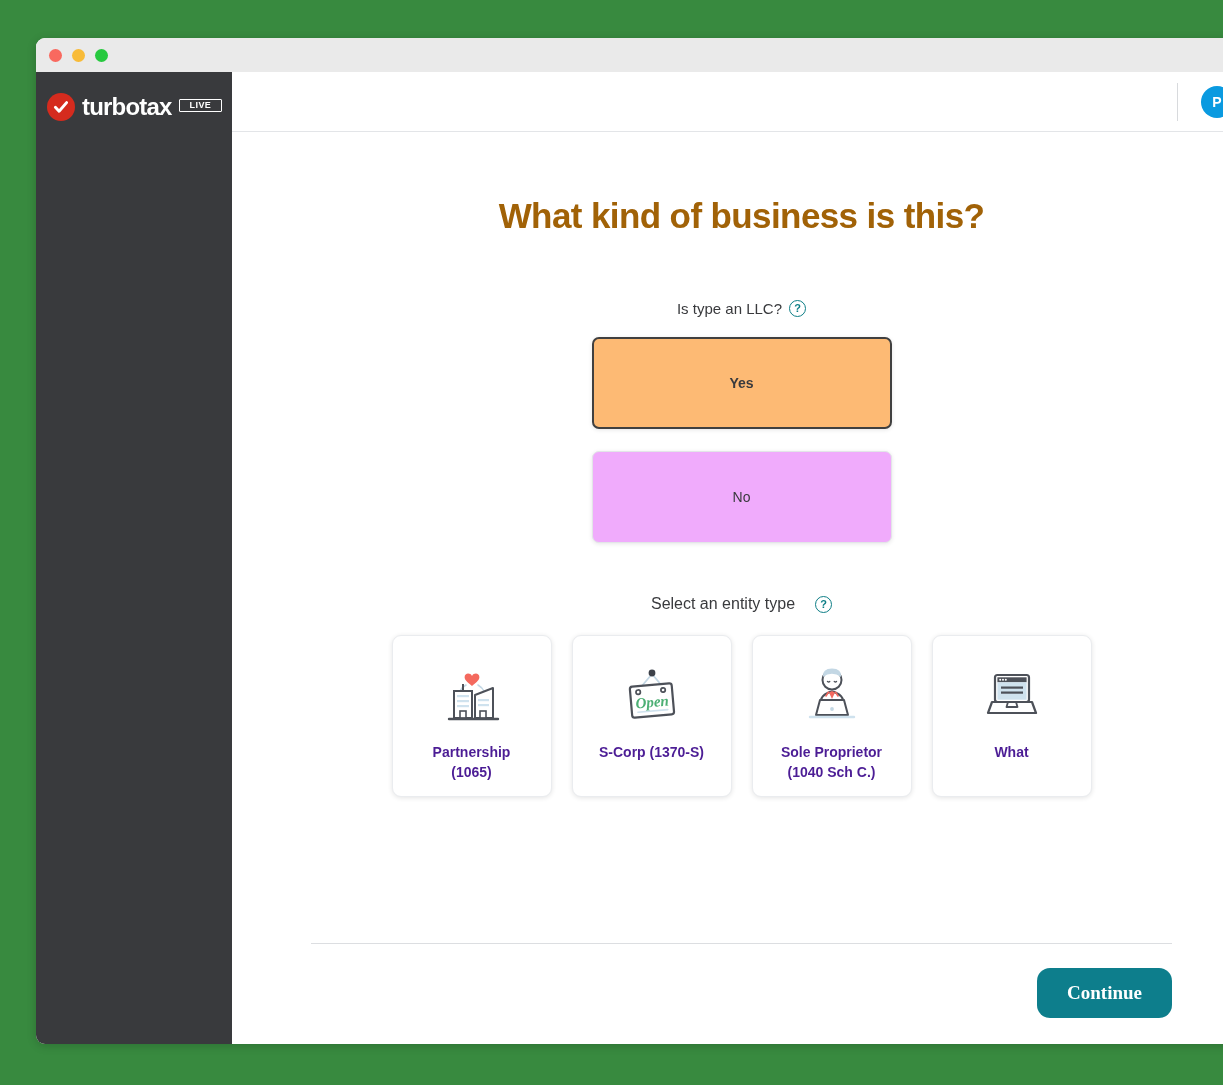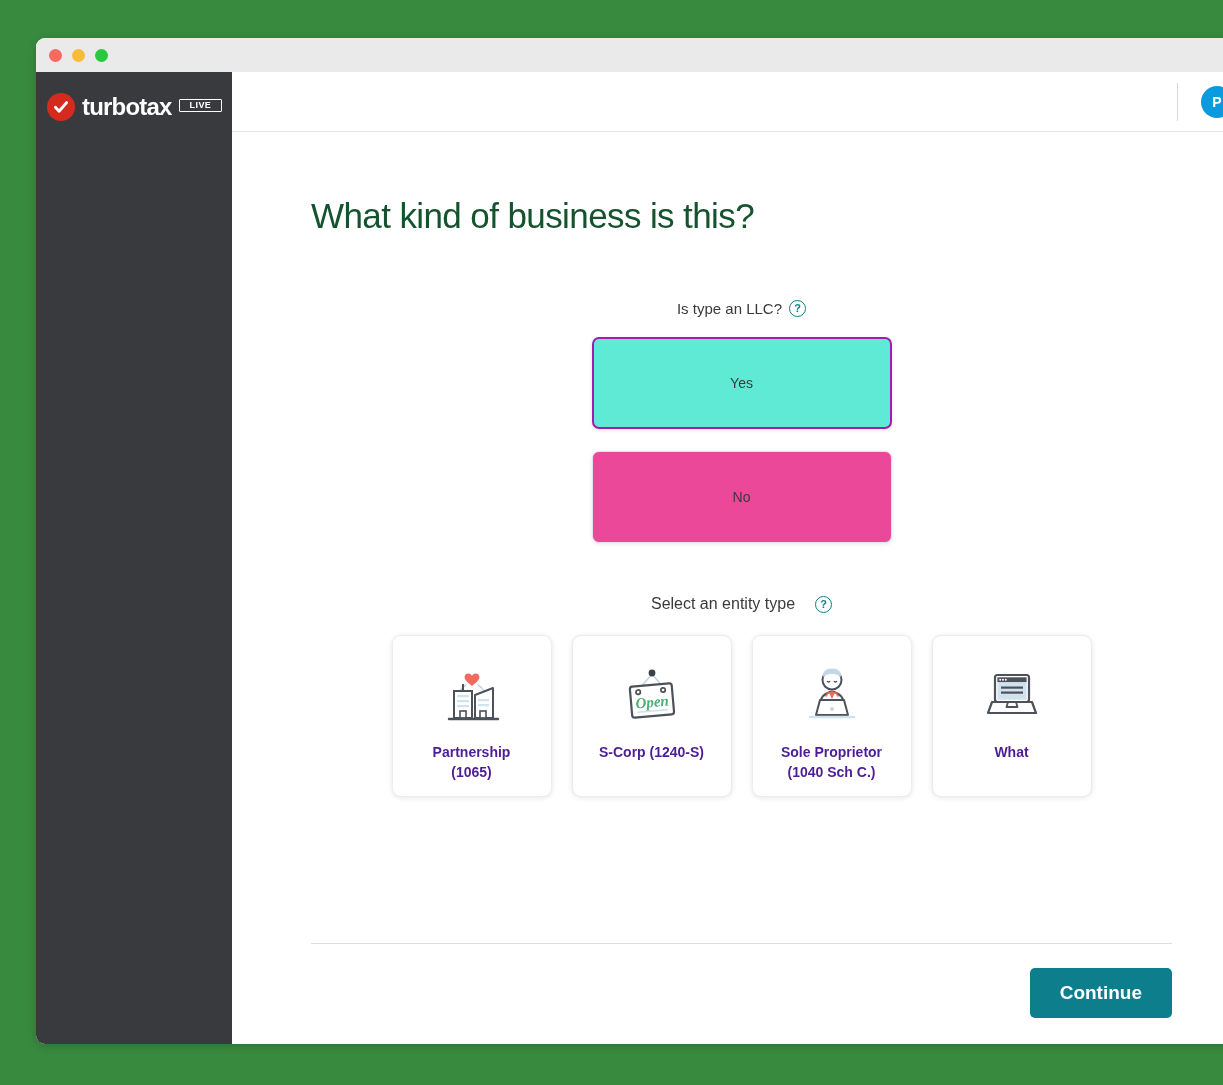--- a/index.html
+++ b/index.html
@@ -103,23 +103,24 @@
 
   .content {
     flex: 1;
     position: relative;
     padding: 0 79px;
     display: flex;
     flex-direction: column;
   }
 
   .page-title {
+    text-align: center;
     font-size: 35px;
-    font-weight: normal;
-    color: #14532d;
+    font-weight: bold;
+    color: #a16207;
     letter-spacing: -.6px;
     margin-top: 64px;
   }
 
   .sub-label {
     text-align: center;
     font-size: 15px;
     color: #393a3d;
     margin-top: 64px;
     display: flex;
@@ -140,28 +141,29 @@
   }
 
   
   .yn-wrap { margin-top: 20px; display: flex; flex-direction: column; align-items: center; gap: 22px; }
   .yn-card {
     width: 300px; height: 92px;
     border-radius: 7px;
     display: flex; align-items: center; justify-content: center;
     font-size: 14px;
     color: #393a3d;
-    background: #ec4899;
+    background: #f0abfc;
     border: 1px solid #e3e5e8;
     box-shadow: 0 1px 4px rgba(0,0,0,.10);
     cursor: pointer;
   }
   .yn-card.selected {
-    border: 2px solid #a21caf;
-    background: #5eead4;
+    border: 2px solid #404040;
+    background: #fdba74;
+    font-weight: bold;
   }
 
   
   .entity-label {
     text-align: center;
     font-size: 16px;
     color: #393a3d;
     margin-top: 52px;
     display: flex;
     align-items: center;
@@ -212,24 +214,24 @@
     display: flex;
     justify-content: flex-end;
     padding-top: 24px;
   }
   .continue-btn {
     background: #0d7e8c;
     color: #ffffff;
     font-size: 19px;
     font-weight: bold;
     border: none;
-    border-radius: 5px;
+    border-radius: 13px;
     padding: 14px 30px;
     cursor: pointer;
-    font-family: Liberation Sans, sans-serif;
+    font-family: Liberation Serif, serif;
   }
 </style>
 </head>
 <body>
 
 <div class="window">
 
   <div class="titlebar">
     <div class="dot red"></div>
     <div class="dot yellow"></div>
@@ -318,21 +320,21 @@
 
                 <g transform="rotate(-5 36 38)">
                   <rect x="15" y="22" width="42" height="31" rx="2.5" fill="#fff" stroke="#4d5159" stroke-width="2.2"></rect>
                   <circle cx="23" cy="28" r="2.2" fill="#fff" stroke="#4d5159" stroke-width="1.7"></circle>
                   <circle cx="48" cy="28" r="2.2" fill="#fff" stroke="#4d5159" stroke-width="1.7"></circle>
                   <text x="36" y="44" font-family="'Liberation Serif', serif" font-size="15" font-style="italic" font-weight="bold" fill="#4caf74" text-anchor="middle">Open</text>
                   <line x1="21" y1="48" x2="51" y2="48" stroke="#cfe2ee" stroke-width="1.6" stroke-linecap="round"></line>
                 </g>
               </svg>
             </div>
-            <div class="entity-text">S-Corp (1240-S)</div>
+            <div class="entity-text">S-Corp (1370-S)</div>
           </div>
 
           <div class="entity-card">
             <div class="entity-icon">
               <svg width="72" height="62" viewBox="0 0 72 62">
 
                 <circle cx="36" cy="17" r="9.5" fill="#fff" stroke="#4d5159" stroke-width="2"></circle>
                 <path d="M26.8 14 q9 -6.5 18.4 0 q.6 -8.5 -9.2 -8.5 q-9.8 0 -9.2 8.5z" fill="#c3d7e4"></path>
                 <path d="M31.5 18.5 q1.2 .9 2.2 0" stroke="#4d5159" stroke-width="1.4" fill="none" stroke-linecap="round"></path>
                 <path d="M38.3 18.5 q1.2 .9 2.2 0" stroke="#4d5159" stroke-width="1.4" fill="none" stroke-linecap="round"></path>

